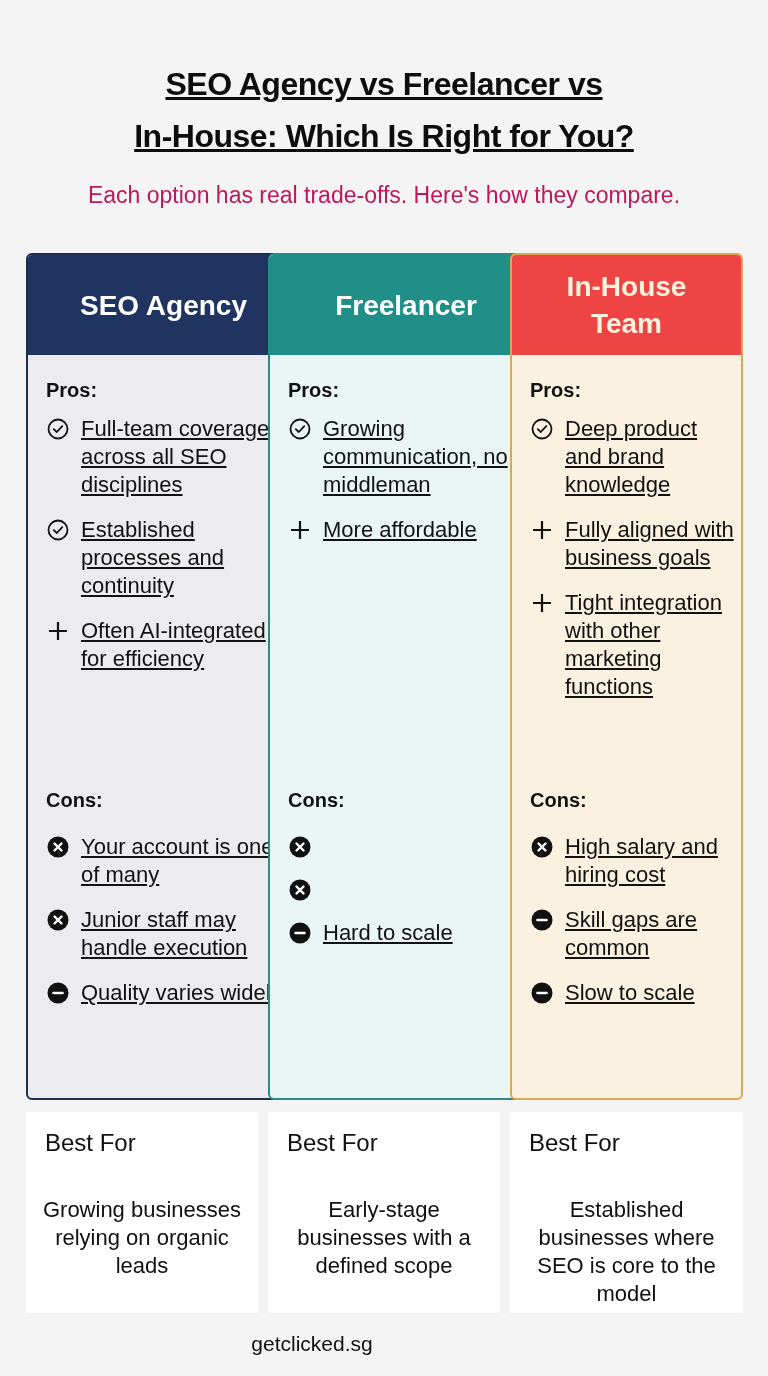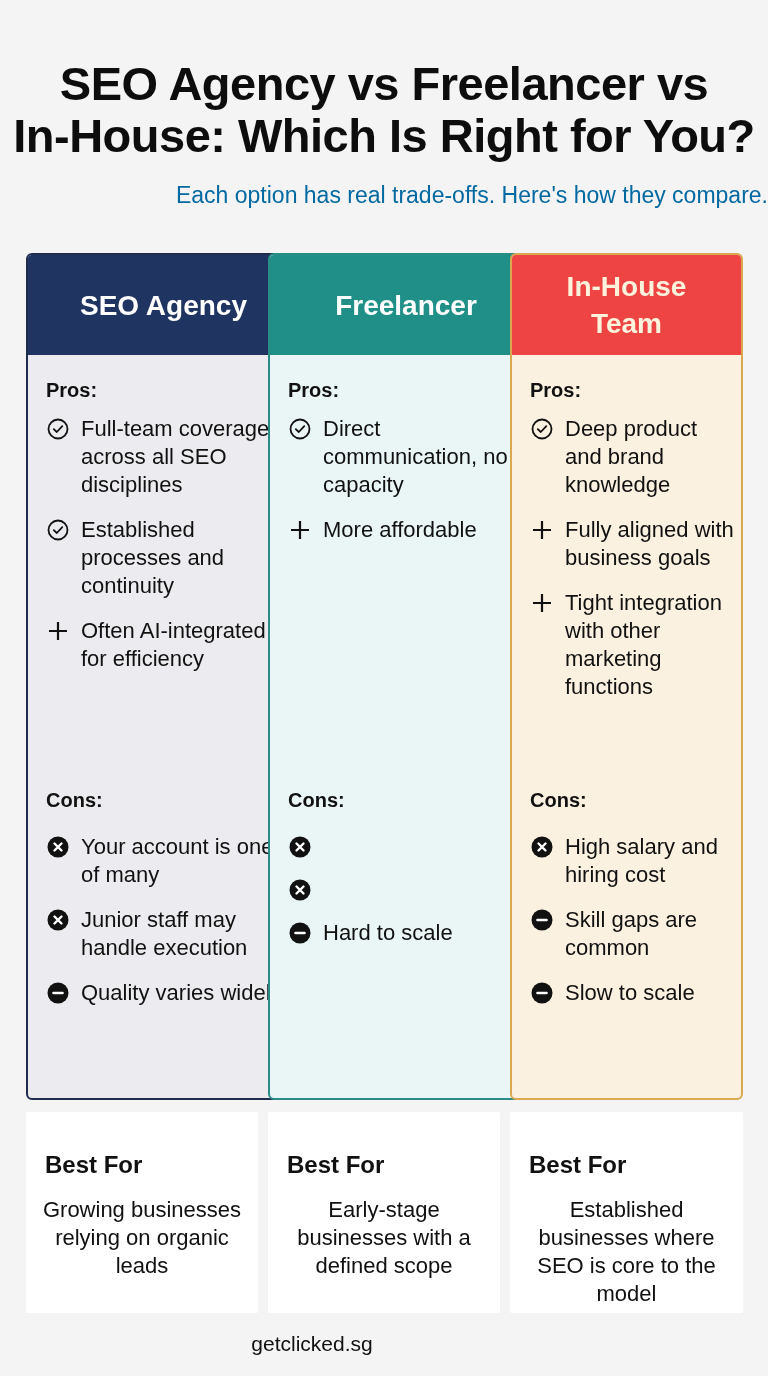--- a/index.html
+++ b/index.html
@@ -7,28 +7,29 @@
   body {
     background: #f4f4f4;
     font-family: "Liberation Sans", "DejaVu Sans", sans-serif;
     color: #111;
     position: relative;
     overflow: hidden;
   }
   .title {
     position: absolute; left: 0; top: 58px; width: 768px;
     text-align: center;
-    font-size: 47px; font-weight: bold; line-height: 52px;
+    font-size: 32px; font-weight: bold; line-height: 52px;
     letter-spacing: -0.5px;
     color: #0d0d0d;
+    text-decoration: underline;
   }
   .subtitle {
     position: absolute; left: 0; top: 180px; width: 768px;
-    text-align: right;
-    font-size: 23px; line-height: 30px; color: #0369a1;
+    text-align: center;
+    font-size: 23px; line-height: 30px; color: #be185d;
   }
   .col {
     position: absolute; top: 253px; height: 847px;
     border-radius: 6px; overflow: hidden;
     border: 2px solid;
   }
   .col-head {
     height: 100px; display: flex; align-items: center; justify-content: center;
     text-align: center; font-size: 28px; font-weight: bold; line-height: 37px;
     color: #fff;
@@ -38,28 +39,28 @@
     font-size: 20px; font-weight: bold; line-height: 30px; margin-bottom: 10px;
   }
   .item {
     display: flex; align-items: flex-start; margin-bottom: 17px;
     font-size: 22px; line-height: 28px;
   }
   .item .ic {
     width: 24px; height: 24px; flex: 0 0 24px; margin: 2px 11px 0 0;
     display: flex; align-items: center; justify-content: center;
   }
-  .item .tx { flex: 1; padding-right: 4px; }
+  .item .tx { flex: 1; padding-right: 4px; text-decoration: underline; }
   .cons { margin-top: 27px; }
 
   .bf {
     position: absolute; top: 1112px; height: 201px; background: #fff;
     border-radius: 2px;
   }
-  .bf-label { position: absolute; left: 19px; top: 38px; font-size: 24px; font-weight: bold; line-height: 30px; }
+  .bf-label { position: absolute; left: 19px; top: 16px; font-size: 24px; font-weight: normal; line-height: 30px; }
   .bf-text {
     position: absolute; left: 10px; right: 10px; top: 84px;
     text-align: center; font-size: 22px; line-height: 28px; color: #111;
   }
   .footer {
     position: absolute; left: 0; top: 1330px; width: 624px; text-align: center;
     font-size: 21px; line-height: 28px; color: #111;
   }
 </style>
 </head>
@@ -145,21 +146,21 @@
     <div class="col-body">
       <div class="section-label">Pros:</div>
       <div>
           <div class="item">
        <span class="ic">
               <svg width="22" height="22" viewBox="0 0 22 22">
                 <circle cx="11" cy="11" r="9.5" fill="none" stroke="#111" stroke-width="1.8"></circle>
                 <path d="M6.8 11.2 L9.8 14 L15.3 8.2" fill="none" stroke="#111" stroke-width="1.8" stroke-linecap="round" stroke-linejoin="round"></path>
               </svg>
             </span>
-       <span class="tx">Direct communication, no capacity</span>
+       <span class="tx">Growing communication, no middleman</span>
      </div>
           <div class="item">
        <span class="ic">
               <svg width="22" height="22" viewBox="0 0 22 22">
                 <path d="M11 2 V20 M2 11 H20" stroke="#111" stroke-width="2.2"></path>
               </svg>
             </span>
        <span class="tx">More affordable</span>
      </div>
         </div>

